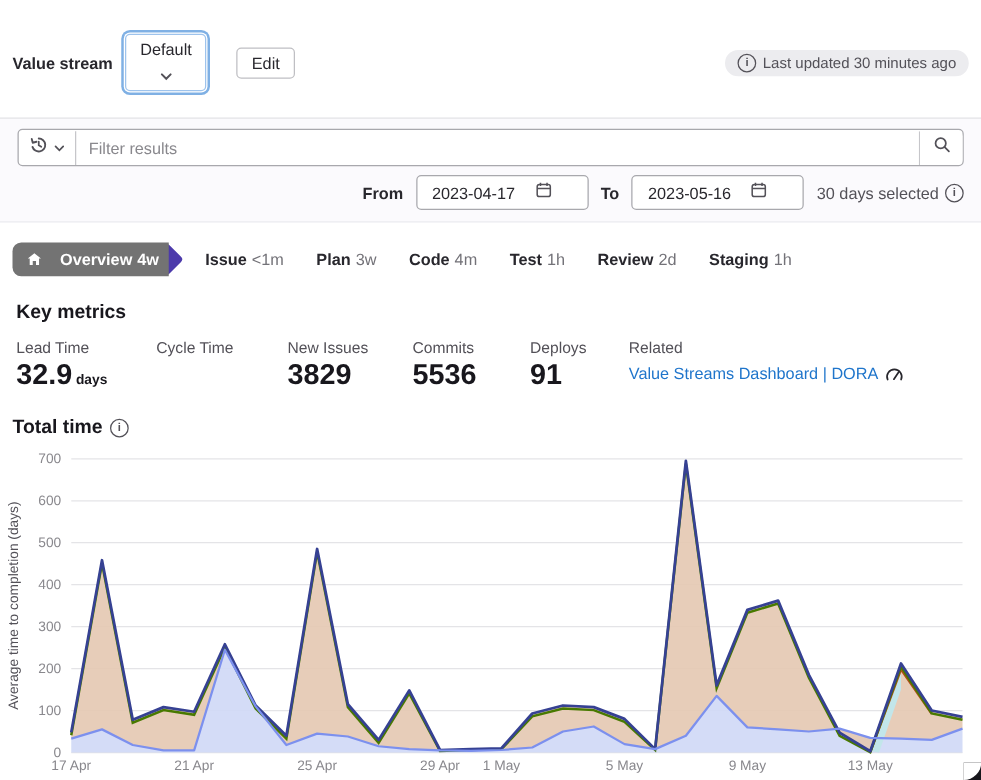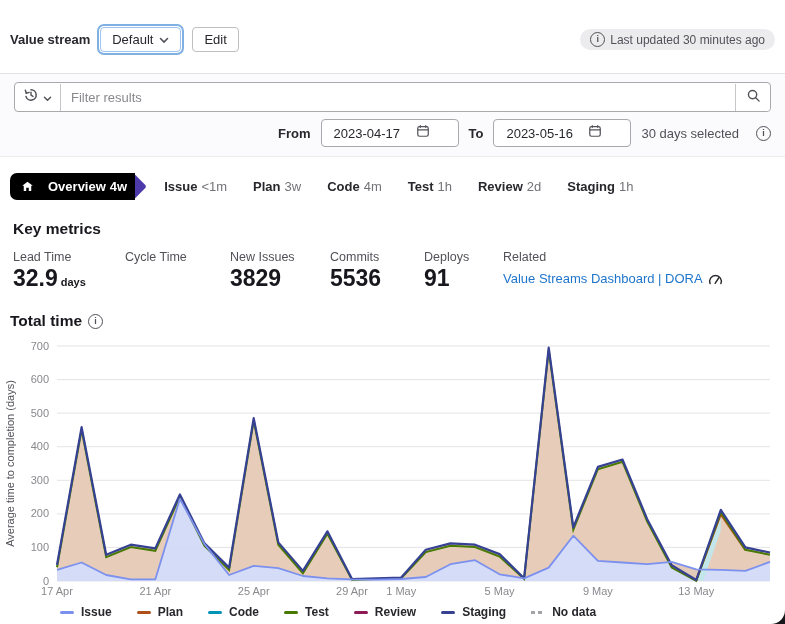--- a/index.html
+++ b/index.html
@@ -14,21 +14,21 @@
 
   
   .toolbar{margin:15px 10px 0 10px;display:flex;align-items:center;}
   .vs-label{font-size:13px;font-weight:700;margin-right:10px;}
   .btn{
     display:inline-flex;align-items:center;gap:6px;
     background:#fff;border:1px solid #bfbfc3;border-radius:4px;
     font-size:13px;color:#28272d;padding:4px 11px;cursor:pointer;
     font-family:inherit;
   }
-  .btn-dropdown{box-shadow:0 0 0 1px #fff,0 0 0 3px #7fb0e4;border-color:#9ec3ec;margin-right:11px;}
+  .btn-dropdown{box-shadow:0 0 0 1px #fff,0 0 0 3px #7fb0e4;border-color:#9ec3ec;margin-right:24px;flex-direction:column;}
   .badge-pill{
     margin-left:auto;display:inline-flex;align-items:center;gap:5px;
     background:#ececef;color:#535158;font-size:12px;
     border-radius:11px;padding:3px 10px;
   }
   .info-i{
     display:inline-flex;align-items:center;justify-content:center;
     width:13px;height:13px;border:1px solid currentColor;border-radius:50%;
     font-size:9px;font-weight:700;font-style:normal;line-height:1;flex:none;
   }
@@ -56,29 +56,29 @@
   }
   .date-row{display:flex;align-items:center;justify-content:flex-end;gap:10px;margin-top:7px;}
   .date-label{font-size:13px;font-weight:700;}
   .date-field{
     display:flex;align-items:center;background:#fff;border:1px solid #a8a8ad;
     border-radius:4px;height:26px;padding:0 8px 0 10px;width:118px;
   }
   .date-field input{
     border:none;outline:none;width:80px;font-size:13px;color:#28272d;background:transparent;font-family:inherit;
   }
-  .range-summary{font-size:13px;color:#535158;display:flex;align-items:center;gap:17px;}
+  .range-summary{font-size:13px;color:#535158;display:flex;align-items:center;gap:5px;}
 
   
   .tabs{margin:16px 10px 0 10px;display:flex;align-items:center;height:27px;}
   .tab{display:flex;align-items:center;gap:4px;padding:0 13px;font-size:13px;cursor:pointer;height:27px;}
   .tab .tname{font-weight:700;color:#28272d;}
   .tab .tdur{color:#737278;}
   .tab-active{
-    position:relative;background:#000000;color:#fff;border-radius:7px 0 0 7px;
+    position:relative;background:#737373;color:#fff;border-radius:7px 0 0 7px;
     padding:0 8px 0 11px;margin-right:16px;
   }
   .tab-active::after{
     content:'';position:absolute;right:-8px;top:4px;width:19px;height:19px;
     background:#4c3aab;transform:rotate(45deg);border-radius:3px;z-index:-1;
   }
   .tab-active .tname,.tab-active .tdur{color:#fff;font-weight:700;}
   .tab-active svg{margin-right:5px;}
 
   

